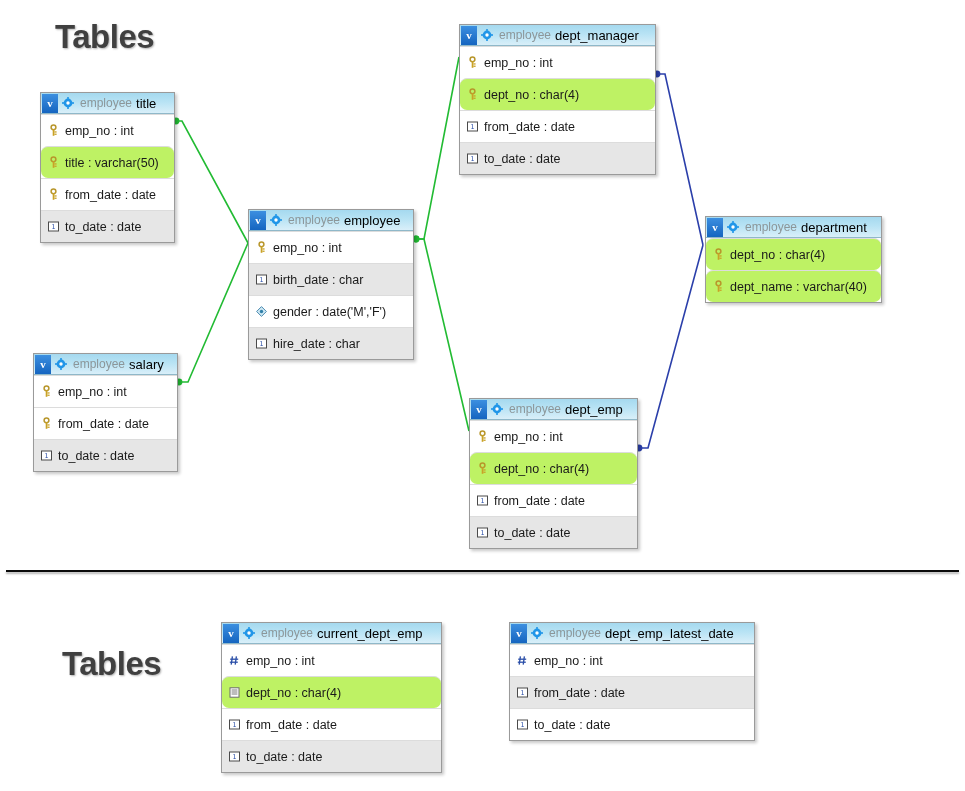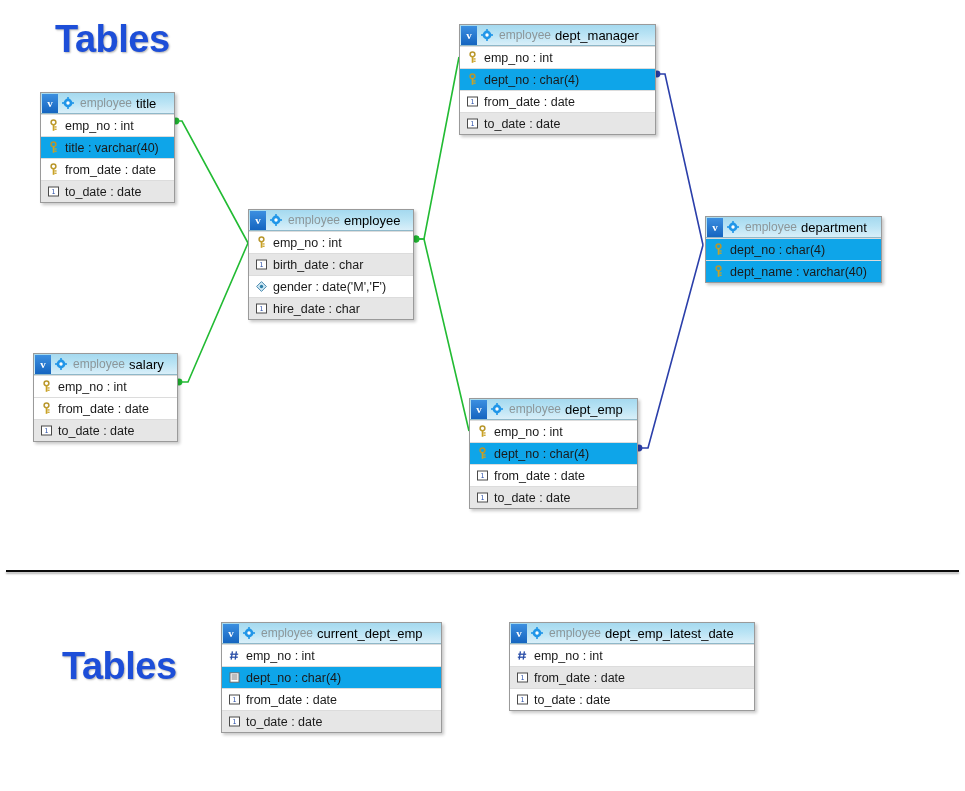--- a/index.html
+++ b/index.html
@@ -14,22 +14,22 @@
     height: 791px;
     background: #ffffff;
     overflow: hidden;
   }
 
   
   .section-title {
     position: absolute;
     font-family: "Liberation Sans", sans-serif;
     font-weight: bold;
-    font-size: 38px;
-    color: #1d4ed8;
+    font-size: 33px;
+    color: #404040;
     letter-spacing: -0.5px;
     text-shadow: 1px 1px 2px rgba(0,0,0,0.30);
     white-space: nowrap;
   }
 
   
   .divider {
     position: absolute;
     left: 6px;
     width: 953px;
@@ -87,31 +87,31 @@
   .table-name {
     font-size: 13px;
     color: #000000;
     font-weight: normal;
     white-space: nowrap;
   }
 
   .row {
     display: flex;
     align-items: center;
-    height: 22px;
+    height: 32px;
     padding-left: 6px;
     border-top: 1px solid #dcdcdc;
     box-sizing: border-box;
     font-size: 12.5px;
     color: #1a1a1a;
     white-space: nowrap;
   }
   .row:first-of-type { border-top: none; }
   .row.bg-white { background: #ffffff; }
-  .row.bg-pink  { background: #0ea5e9; }
+  .row.bg-pink  { background: #bef264; border-radius: 7px; }
   .row.bg-gray  { background: #e6e6e6; }
   .row .ico {
     flex: 0 0 auto;
     width: 13px;
     height: 13px;
     margin-right: 5px;
     display: inline-block;
     position: relative;
   }
   .row .ico svg { display: block; }
@@ -183,21 +183,21 @@
         </div>
         <div class="row bg-pink">
           <span class="ico">
             <svg width="13" height="13" viewBox="0 0 13 13">
               <circle cx="6.5" cy="3.3" r="2.4" fill="none" stroke="#b8962b" stroke-width="1.5"></circle>
               <rect x="5.7" y="5.2" width="1.7" height="6.6" fill="#c9a227"></rect>
               <rect x="7.4" y="7.3" width="2.2" height="1.3" fill="#c9a227"></rect>
               <rect x="7.4" y="9.6" width="2.2" height="1.3" fill="#c9a227"></rect>
             </svg>
           </span>
-          <span class="txt">title : varchar(40)</span>
+          <span class="txt">title : varchar(50)</span>
         </div>
         <div class="row bg-white">
           <span class="ico">
             <svg width="13" height="13" viewBox="0 0 13 13">
               <circle cx="6.5" cy="3.3" r="2.4" fill="none" stroke="#b8962b" stroke-width="1.5"></circle>
               <rect x="5.7" y="5.2" width="1.7" height="6.6" fill="#c9a227"></rect>
               <rect x="7.4" y="7.3" width="2.2" height="1.3" fill="#c9a227"></rect>
               <rect x="7.4" y="9.6" width="2.2" height="1.3" fill="#c9a227"></rect>
             </svg>
           </span>

